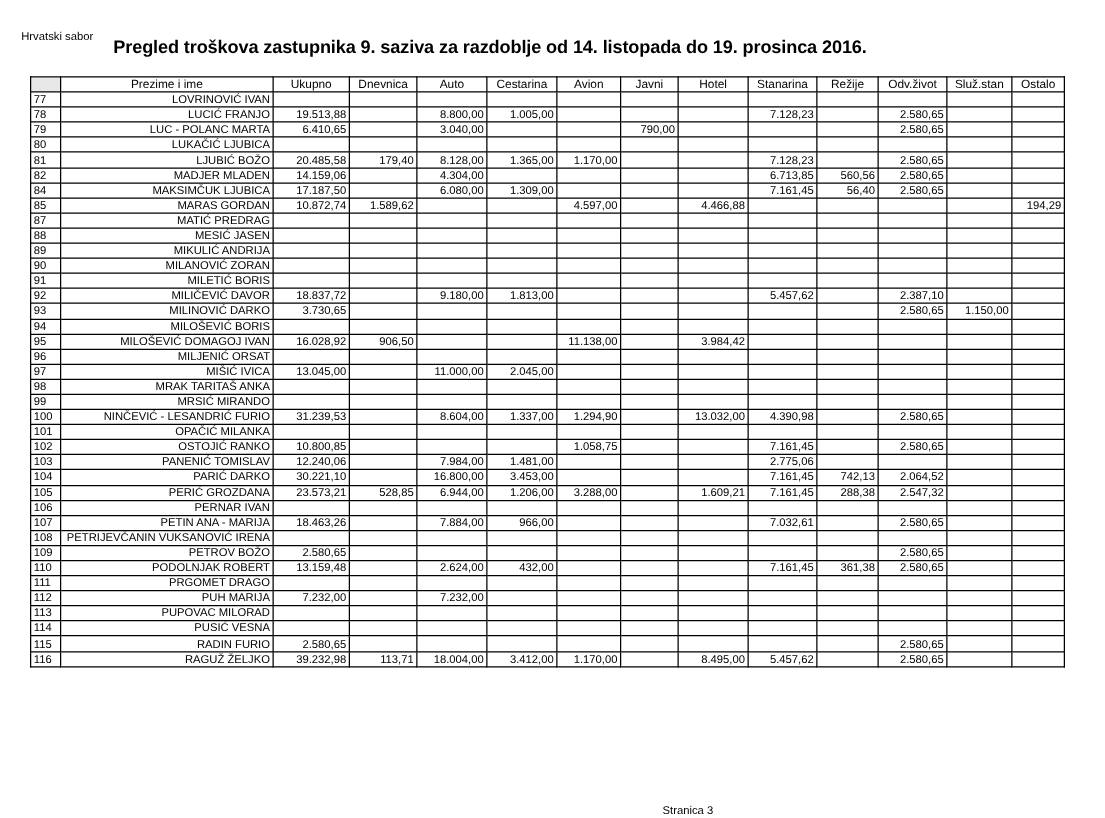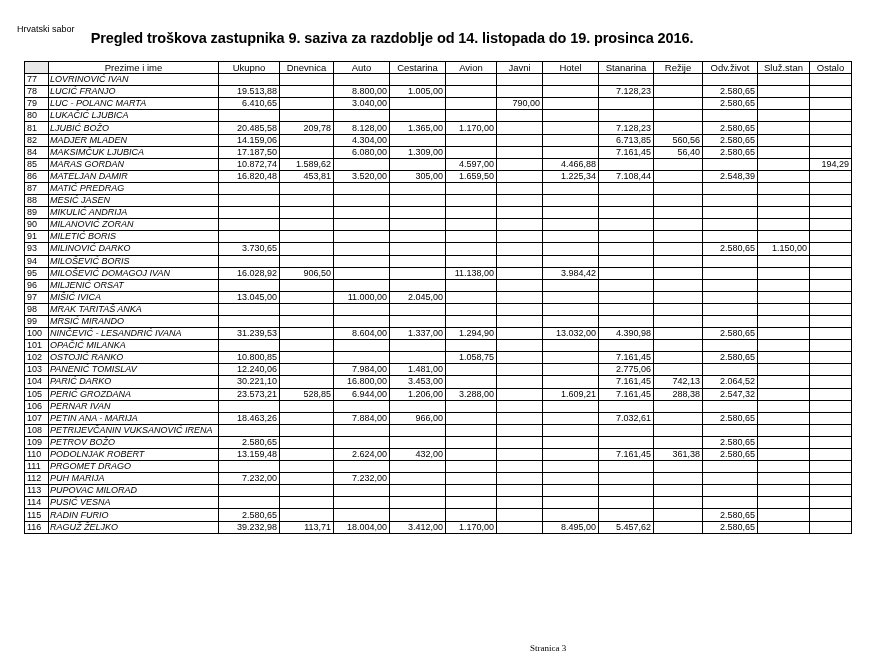--- a/index.html
+++ b/index.html
@@ -4,23 +4,23 @@
 <style>
   html, body { margin: 0; padding: 0; background: #ffffff; }
   body { width: 884px; height: 654px; position: relative; overflow: hidden; font-family: "Liberation Sans", sans-serif; color: #000; }
   .org { position: absolute; left: 17px; top: 24px; font-size: 9px; }
   .title { position: absolute; left: 0; width: 784px; top: 30px; text-align: center; font-size: 14.5px; font-weight: bold; letter-spacing: -0.1px; }
   table.costs { position: absolute; left: 24px; top: 61px; border-collapse: collapse; table-layout: fixed; font-size: 9px; }
   table.costs th, table.costs td { border: 1.6px solid #000; height: 11.1px; padding: 0 2px; white-space: nowrap; overflow: hidden; line-height: 11px; }
   table.costs th { font-weight: normal; text-align: center; font-size: 9.5px; }
   table.costs th.numh { background: #e8e8e8; }
   table.costs td.num { text-align: left; padding-right: 2px; }
-  table.costs td.name { text-align: left; padding-left: 1px; font-style: italic; }
+  table.costs td.name { text-align: right; padding-left: 1px; }
   table.costs td.val { text-align: right; padding-right: 2px; }
-  .footer { position: absolute; left: 530px; top: 643px; font-family: Liberation Serif, serif; font-size: 9px; }
+  .footer { position: absolute; left: 530px; top: 643px; font-family: Liberation Sans, sans-serif; font-size: 9px; }
 </style>
 </head>
 <body>
 
 <div class="org">Hrvatski sabor</div>
 <div class="title">Pregled troškova zastupnika  9. saziva za razdoblje od 14. listopada do 19. prosinca 2016.</div>
 
 <table class="costs">
   <colgroup>
     <col style="width:24px">
@@ -118,21 +118,21 @@
         <td class="val"></td>
         <td class="val"></td>
         <td class="val"></td>
         <td class="val"></td>
         <td class="val"></td>
       </tr>
       <tr>
         <td class="num">81</td>
         <td class="name">LJUBIĆ BOŽO</td>
         <td class="val">20.485,58</td>
-        <td class="val">209,78</td>
+        <td class="val">179,40</td>
         <td class="val">8.128,00</td>
         <td class="val">1.365,00</td>
         <td class="val">1.170,00</td>
         <td class="val"></td>
         <td class="val"></td>
         <td class="val">7.128,23</td>
         <td class="val"></td>
         <td class="val">2.580,65</td>
         <td class="val"></td>
         <td class="val"></td>
@@ -179,36 +179,20 @@
         <td class="val">4.597,00</td>
         <td class="val"></td>
         <td class="val">4.466,88</td>
         <td class="val"></td>
         <td class="val"></td>
         <td class="val"></td>
         <td class="val"></td>
         <td class="val">194,29</td>
       </tr>
       <tr>
-        <td class="num">86</td>
-        <td class="name">MATELJAN DAMIR</td>
-        <td class="val">16.820,48</td>
-        <td class="val">453,81</td>
-        <td class="val">3.520,00</td>
-        <td class="val">305,00</td>
-        <td class="val">1.659,50</td>
-        <td class="val"></td>
-        <td class="val">1.225,34</td>
-        <td class="val">7.108,44</td>
-        <td class="val"></td>
-        <td class="val">2.548,39</td>
-        <td class="val"></td>
-        <td class="val"></td>
-      </tr>
-      <tr>
         <td class="num">87</td>
         <td class="name">MATIĆ PREDRAG</td>
         <td class="val"></td>
         <td class="val"></td>
         <td class="val"></td>
         <td class="val"></td>
         <td class="val"></td>
         <td class="val"></td>
         <td class="val"></td>
         <td class="val"></td>
@@ -271,20 +255,36 @@
         <td class="val"></td>
         <td class="val"></td>
         <td class="val"></td>
         <td class="val"></td>
         <td class="val"></td>
         <td class="val"></td>
         <td class="val"></td>
         <td class="val"></td>
         <td class="val"></td>
         <td class="val"></td>
+        <td class="val"></td>
+        <td class="val"></td>
+      </tr>
+      <tr>
+        <td class="num">92</td>
+        <td class="name">MILIČEVIĆ DAVOR</td>
+        <td class="val">18.837,72</td>
+        <td class="val"></td>
+        <td class="val">9.180,00</td>
+        <td class="val">1.813,00</td>
+        <td class="val"></td>
+        <td class="val"></td>
+        <td class="val"></td>
+        <td class="val">5.457,62</td>
+        <td class="val"></td>
+        <td class="val">2.387,10</td>
         <td class="val"></td>
         <td class="val"></td>
       </tr>
       <tr>
         <td class="num">93</td>
         <td class="name">MILINOVIĆ DARKO</td>
         <td class="val">3.730,65</td>
         <td class="val"></td>
         <td class="val"></td>
         <td class="val"></td>
@@ -388,21 +388,21 @@
         <td class="val"></td>
         <td class="val"></td>
         <td class="val"></td>
         <td class="val"></td>
         <td class="val"></td>
         <td class="val"></td>
         <td class="val"></td>
       </tr>
       <tr>
         <td class="num">100</td>
-        <td class="name">NINČEVIĆ - LESANDRIĆ IVANA</td>
+        <td class="name">NINČEVIĆ - LESANDRIĆ FURIO</td>
         <td class="val">31.239,53</td>
         <td class="val"></td>
         <td class="val">8.604,00</td>
         <td class="val">1.337,00</td>
         <td class="val">1.294,90</td>
         <td class="val"></td>
         <td class="val">13.032,00</td>
         <td class="val">4.390,98</td>
         <td class="val"></td>
         <td class="val">2.580,65</td>

